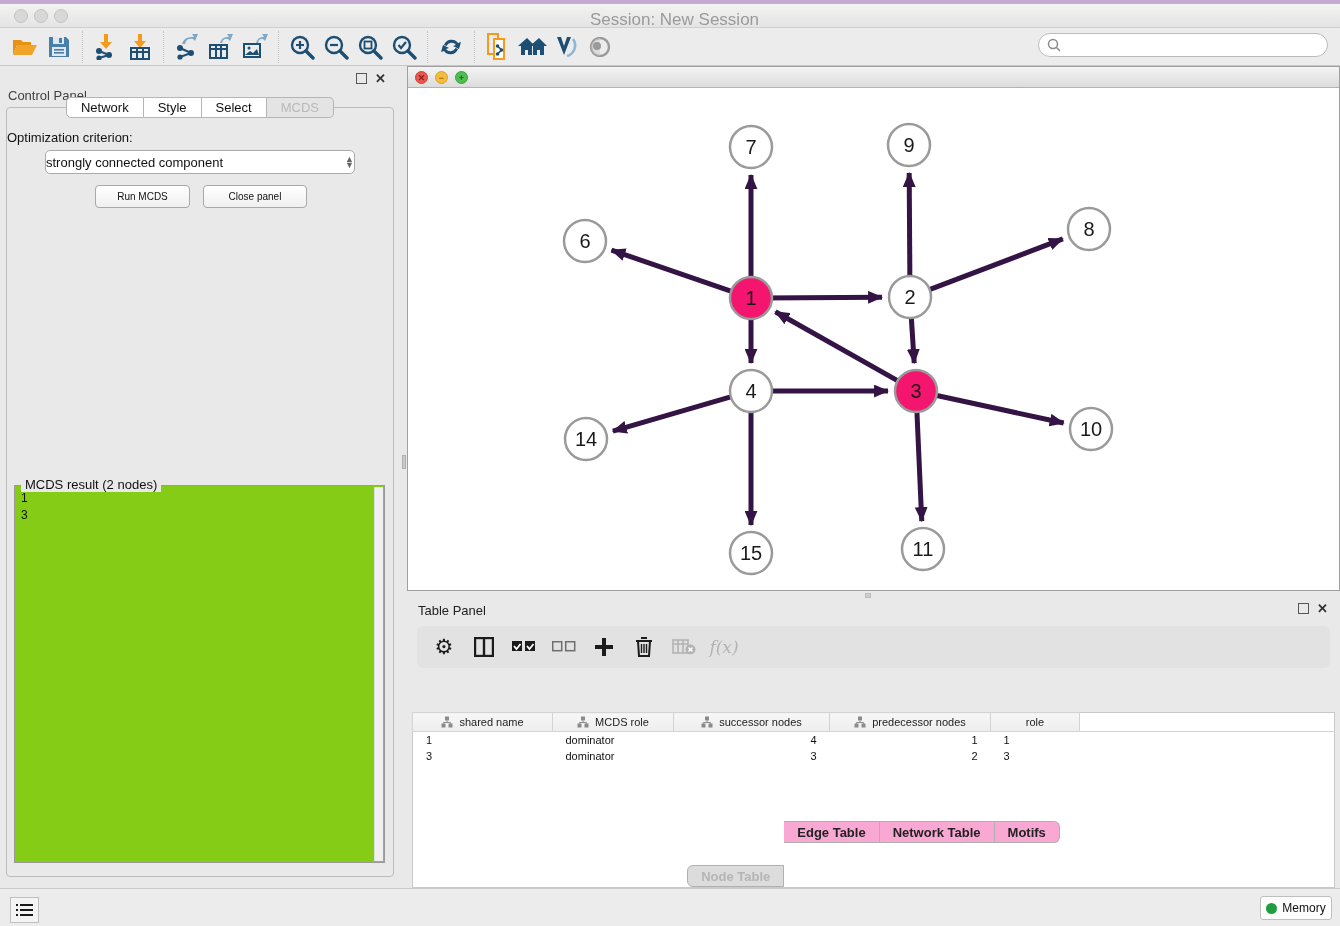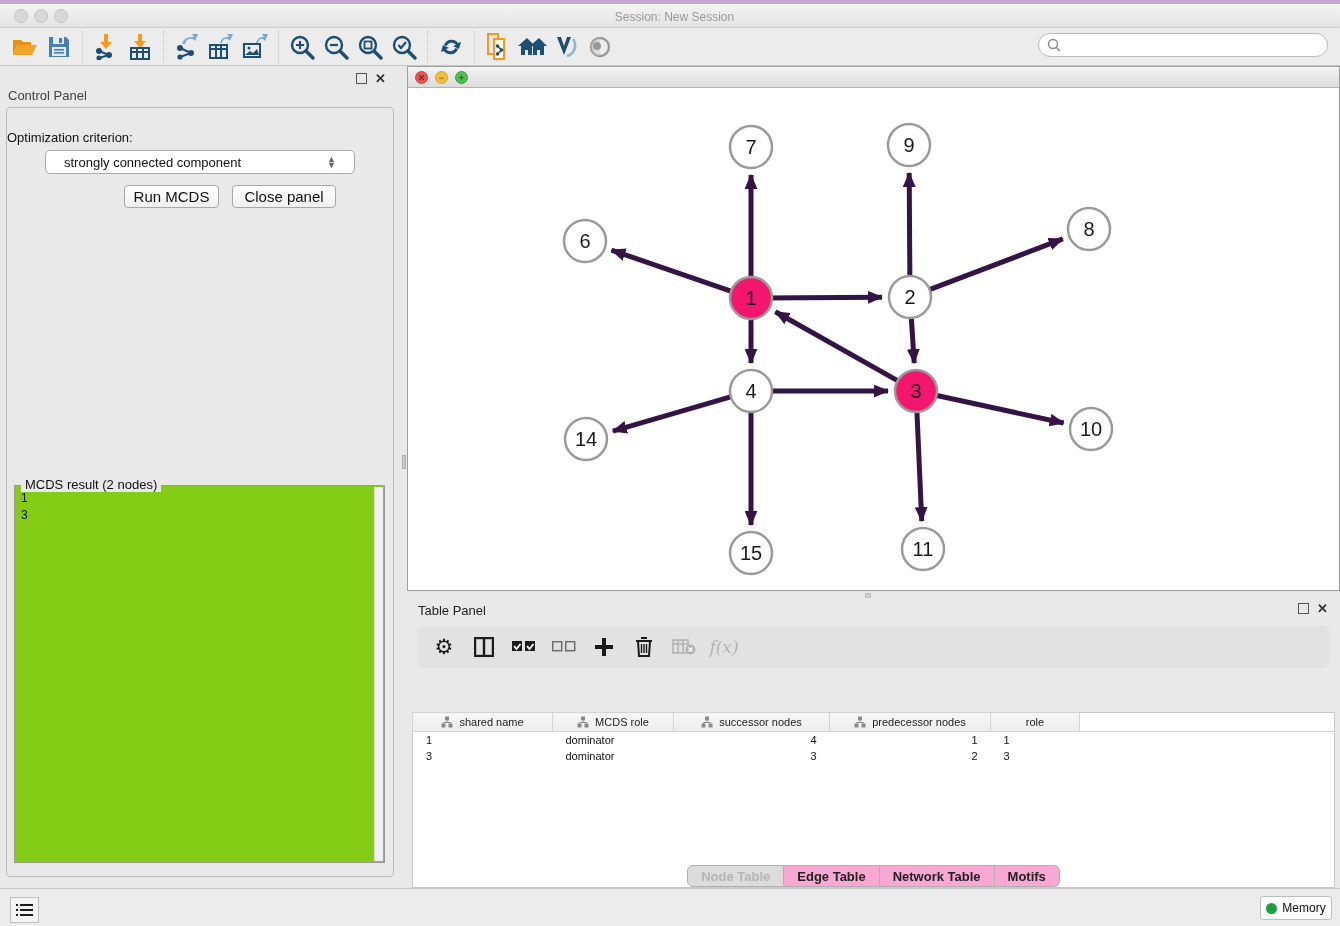--- a/index.html
+++ b/index.html
@@ -6,21 +6,21 @@
   html,body { width:1340px; height:926px; overflow:hidden; }
   body { font-family:"Liberation Sans", sans-serif; background:#e9e9e9; position:relative; }
   .abs { position:absolute; }
 
   
   #purple-strip { left:0; top:0; width:1340px; height:4px; background:#c5a9d3; }
   #titlebar { left:0; top:4px; width:1340px; height:24px;
     background:linear-gradient(#f3f3f3,#e4e4e4); border-bottom:1px solid #cfcfcf; }
   .tl-dot { width:14px; height:14px; border-radius:50%; top:5px; }
   .tl-gray { background:#d8d8d8; border:1px solid #c3c3c3; }
-  #win-title { width:100%; text-align:center; top:6px; color:#9a9a9a; font-size:12px;padding-left:9px; }
+  #win-title { width:100%; text-align:center; top:6px; color:#9a9a9a; font-size:17px;padding-left:9px; }
 
   #toolbar { left:0; top:28px; width:1340px; height:38px; background:#ececec;
     border-bottom:1px solid #c6c6c6; display:flex; align-items:center; padding-left:8px; }
   .tb-icon { width:34px; height:32px; display:flex; align-items:center; justify-content:center; flex:0 0 auto; }
   .tb-sep { width:1px; height:32px; border-left:1px dotted #c2c2c2; margin:0 6px; flex:0 0 auto; }
   #search-box { right:12px; top:33px; width:290px; height:24px; background:#fff;
     border:1px solid #bbb; border-radius:12px; display:flex; align-items:center; padding-left:8px; }
 
   
   #control-panel { left:0; top:66px; width:400px; height:818px; background:#e9e9e9; }
@@ -31,25 +31,25 @@
   #cp-tabs { left:0; top:31px; width:100%; display:flex; justify-content:center; position:absolute; z-index:2; }
   .tab { height:21px; padding:0 14px; font-size:13px; display:flex; align-items:center;
     background:#fff; border:1px solid #b5b5b5; border-left:none; color:#111; }
   .tab:first-child { border-left:1px solid #b5b5b5; border-radius:5px 0 0 5px; }
   .tab:last-child { border-radius:0 5px 5px 0; }
   .tab.tab-selected { background:#e4e4e4; color:#b9b9b9; }
   #cp-body { left:6px; top:41px; width:388px; height:770px; background:#e9e9e9;
     border:1px solid #bcbcbc; border-radius:4px; }
   #opt-label { width:100%; text-align:left; top:22px; font-size:13px; color:#111; }
   #opt-select { left:38px; top:42px; width:310px; height:24px; background:#fff; border:1px solid #ababab;
-    border-radius:5px; font-size:13px; color:#111; display:flex; align-items:center; padding:0 18px; }
+    border-radius:5px; font-size:13px; color:#111; display:flex; align-items:center; padding:0 0; }
   .stepper { margin-left:auto; display:flex; flex-direction:column; align-items:center; line-height:6px;
     font-size:9px; color:#666; }
   .cp-btn { top:77px; height:23px; background:linear-gradient(#ffffff,#f0f0f0); border:1px solid #a8a8a8;
-    border-radius:4px; font-size:15px; color:#111; display:flex; align-items:center; justify-content:center;margin-left:29px; }
+    border-radius:4px; font-size:10px; color:#111; display:flex; align-items:center; justify-content:center; }
   #run-btn { left:88px; width:95px; }
   #close-btn { left:196px; width:104px; }
   #result-box { left:7px; top:377px; width:371px; height:378px; border:1px solid #9a9a9a; background:#84cc16; }
   #result-legend { left:6px; top:-9px; background:#e9e9e9; padding:0 4px; font-size:13px; color:#111; position:absolute; }
   #result-text { left:2px; top:4px; font-size:12px; line-height:17px; color:#111; white-space:pre-line; padding-left:4px; }
   #result-scroll { right:1px; top:1px; width:9px; height:374px; background:#f0f0f0; border-left:1px solid #ddd; position:absolute; }
 
   
   #v-splitter { left:400px; top:66px; width:7px; height:818px; background:#e9e9e9; }
   #v-splitter .grip { left:2px; top:389px; width:4px; height:14px; background:#c9c9c9; border:1px solid #b0b0b0; position:absolute; }
@@ -77,21 +77,21 @@
     font-size:11px; font-weight:normal; color:#222; text-align:center; overflow:hidden; white-space:nowrap; }
   #node-table th.filler { background:#fff; border:none; border-bottom:1px solid #d4d4d4; }
   #node-table td { height:16px; font-size:11px; color:#111; padding:0 13px; overflow:hidden; white-space:nowrap; }
   #node-table td.num { text-align:right; }
   .th-inner { display:flex; align-items:center; justify-content:center; gap:6px; }
   #tp-tabs { left:0; bottom:-3px; width:100%; display:flex; justify-content:center; position:absolute; }
   .btab { height:22px; padding:0 13px; font-size:13px; font-weight:bold; color:#222; background:#f9a8d4;
     border:1px solid #b0b0b0; border-left:none; display:flex; align-items:center; }
   .btab:first-child { border-left:1px solid #b0b0b0; border-radius:6px 0 0 6px; }
   .btab:last-child { border-radius:0 6px 6px 0; }
-  .btab.btab-selected { background:#dcdcdc; color:#b5b5b5; }
+  .btab.btab-selected { background:#dcdcdc; color:#b5b5b5;margin-top:44px; }
 
   
   #statusbar { left:0; top:888px; width:1340px; height:42px; background:#ececec; border-top:1px solid #c8c8c8; }
   #task-btn { left:10px; top:8px; width:29px; height:26px; background:#f4f4f4; border:1px solid #bfbfbf;
     display:flex; align-items:center; justify-content:center; }
   #memory-btn { right:8px; top:7px; width:72px; height:24px; background:#fdfdfd; border:1px solid #bfbfbf;
     border-radius:3px; display:flex; align-items:center; justify-content:center; gap:5px; font-size:12px; color:#111; }
   #memory-dot { width:11px; height:11px; border-radius:50%; background:#1e9e3e; }
 </style>
 </head>
@@ -241,20 +241,26 @@
       <path d="M9.5 9.5 L13 13" stroke="#8a8a8a" stroke-width="1.5"></path>
     </svg>
   <span></span>
 </div>
 
 <div id="control-panel" class="abs">
   <div id="cp-header" class="abs">Control Panel</div>
   <div class="abs panel-btns" style="right:14px">
     <span class="float-glyph"></span>
     <span class="close-glyph">✕</span>
+  </div>
+  <div id="cp-tabs">
+    <span class="tab">Network</span>
+    <span class="tab">Style</span>
+    <span class="tab">Select</span>
+    <span class="tab tab-selected">MCDS</span>
   </div>
   <div id="cp-body" class="abs">
     <div id="opt-label" class="abs">Optimization criterion:</div>
     <div id="opt-select" class="abs">
       <span>strongly connected component</span>
       <span class="stepper">
           <span>▲</span>
           <span>▼</span>
         </span>
     </div>

